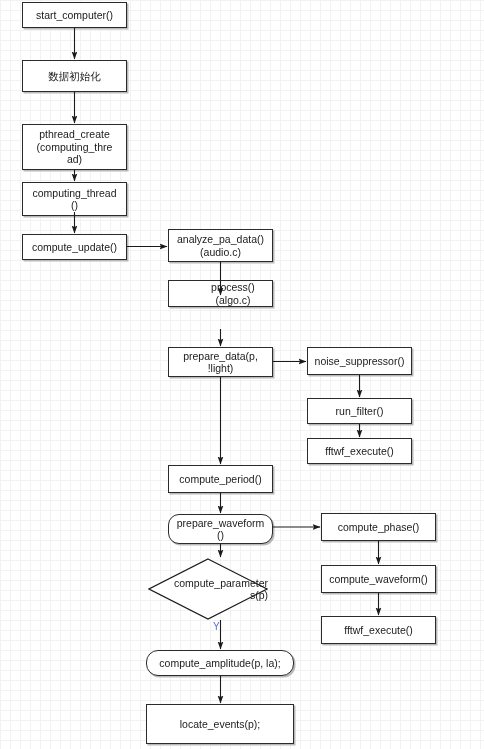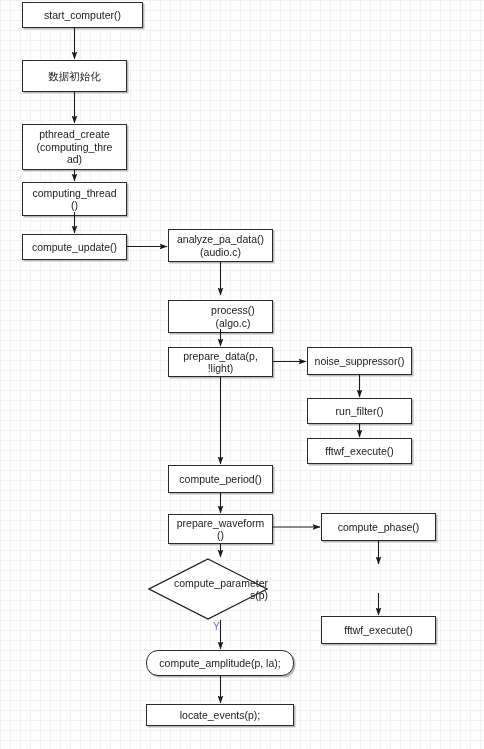--- a/index.html
+++ b/index.html
@@ -116,65 +116,66 @@
       <path d="M378.5,593 L378.5,615"></path>
 
       <path d="M220.5,544 L220.5,557"></path>
 
       <path d="M220.5,620 L220.5,649"></path>
 
       <path d="M220.5,676 L220.5,703"></path>
     </g>
   </svg>
 
-  <div class="node" style="left:22px;top:2px;width:121px;height:26px;text-align:right;">start_computer()</div>
+  <div class="node" style="left:22px;top:2px;width:105px;height:26px;text-align:right;">start_computer()</div>
 
   <div class="node cn" style="left:22px;top:60px;width:105px;height:32px;">数据初始化</div>
 
   <div class="node" style="left:22px;top:124px;width:105px;height:46px;">pthread_create
 (computing_thre
 ad)</div>
 
   <div class="node" style="left:22px;top:182px;width:105px;height:34px;">computing_thread
 ()</div>
 
   <div class="node" style="left:22px;top:234px;width:105px;height:26px;">compute_update()</div>
 
   <div class="node" style="left:168px;top:229px;width:105px;height:33px;">analyze_pa_data()
 (audio.c)</div>
 
-  <div class="node" style="left:168px;top:300px;width:105px;height:33px;padding-left:28px;">process()
+  <div class="node" style="left:168px;top:280px;width:105px;height:27px;padding-left:28px;">process()
 (algo.c)</div>
 
   <div class="node" style="left:168px;top:347px;width:105px;height:30px;">prepare_data(p,
 !light)</div>
 
   <div class="node" style="left:307px;top:347px;width:105px;height:28px;text-align:center;">noise_suppressor()</div>
 
   <div class="node" style="left:307px;top:398px;width:105px;height:26px;">run_filter()</div>
 
   <div class="node" style="left:307px;top:438px;width:105px;height:26px;">fftwf_execute()</div>
 
   <div class="node" style="left:168px;top:465px;width:105px;height:28px;">compute_period()</div>
 
-  <div class="node" style="left:168px;top:514px;width:105px;height:30px;">prepare_waveform
+  <div class="node" style="left:168px;top:514px;width:105px;height:30px;border-radius:11px;">prepare_waveform
 ()</div>
 
   <div class="node" style="left:321px;top:513px;width:115px;height:28px;">compute_phase()</div>
 
+  <div class="node" style="left:321px;top:565px;width:115px;height:28px;">compute_waveform()</div>
 
   <div class="node" style="left:321px;top:616px;width:115px;height:28px;">fftwf_execute()</div>
 
   <div class="diamond" style="left:148px;top:558px;width:120px;height:62px;text-align:right;">
     <svg class="dshape" viewBox="0 0 120 62" preserveAspectRatio="none">
       <polygon points="60,1 119,31 60,61 1,31" fill="#ffffff" stroke="#1a1a1a" stroke-width="1.2"></polygon>
     </svg>
     <div class="dlabel">compute_parameter
 s(p)</div>
   </div>
 
   <div class="node" style="left:146px;top:650px;width:148px;height:26px;border-radius:12px;">compute_amplitude(p, la);</div>
 
-  <div class="node" style="left:146px;top:704px;width:148px;height:22px;">locate_events(p);</div>
+  <div class="node" style="left:146px;top:704px;width:148px;height:40px;">locate_events(p);</div>
 
   <div class="edgelabel" style="left:213px;top:621px;">Y</div>
 
 </div>
 
 </body></html>

